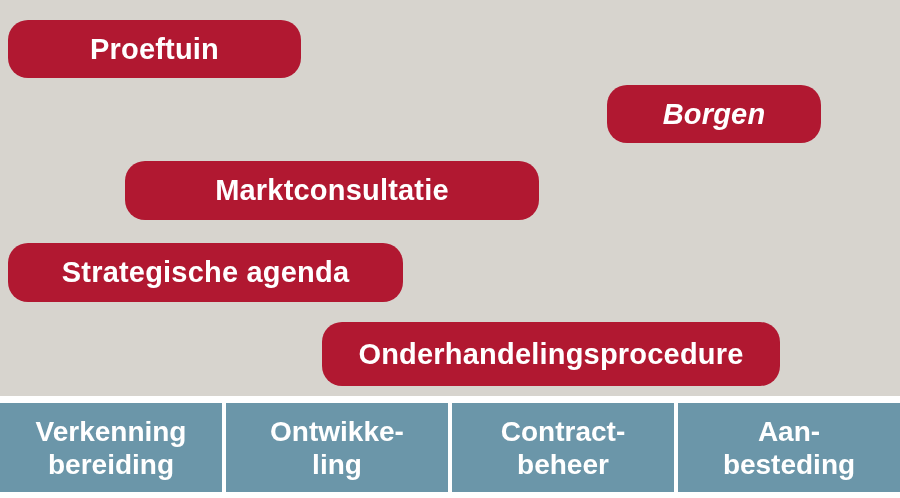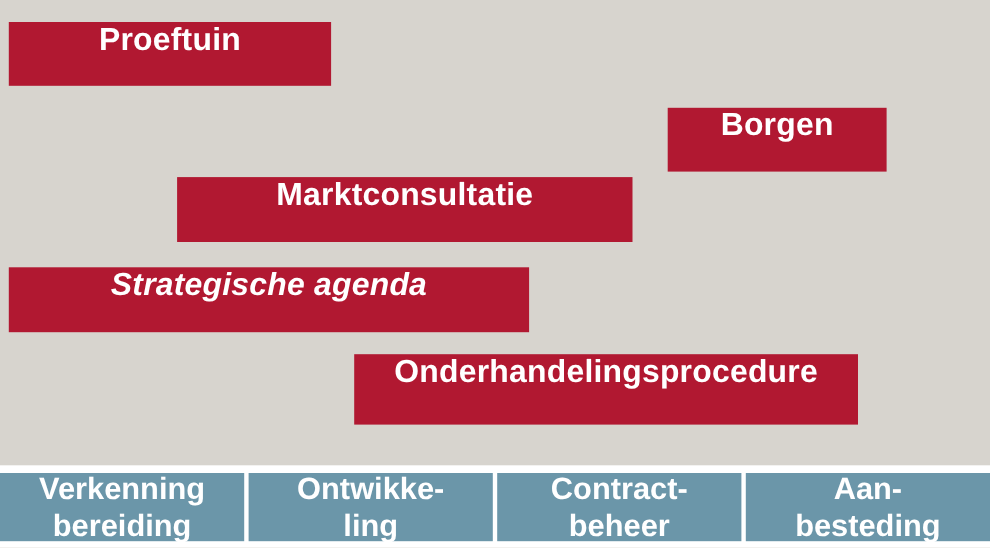--- a/index.html
+++ b/index.html
@@ -21,46 +21,47 @@
     height: 498px;
     background: var(--background);
     overflow: hidden;
   }
   
   .bar {
     position: absolute;
     background: var(--bar);
     color: var(--label);
     display: flex;
-    align-items: flex-start;
+    align-items: center;
     justify-content: center;
     font-weight: bold;
     font-size: 29px;
     letter-spacing: 0.2px;
     white-space: nowrap;
+    border-radius: 20px;
   }
   .bar-proeftuin                { left: 8px;   top: 20px;  width: 293px; height: 58px; }
-  .bar-borgen                   { left: 607px; top: 98px;  width: 199px; height: 58px; }
-  .bar-marktconsultatie         { left: 125px; top: 161px; width: 414px; height: 59px; margin-left: 36px; }
-  .bar-strategische-agenda      { left: 8px;   top: 243px; width: 473px; height: 59px; font-style: italic; }
+  .bar-borgen                   { left: 607px; top: 85px;  width: 214px; height: 58px; font-style: italic; }
+  .bar-marktconsultatie         { left: 125px; top: 161px; width: 414px; height: 59px; }
+  .bar-strategische-agenda      { left: 8px;   top: 243px; width: 395px; height: 59px; }
   .bar-onderhandelingsprocedure { left: 322px; top: 322px; width: 458px; height: 64px; }
 
   
   .band-wrap {
     position: absolute;
     left: 0;
     bottom: 0;
     width: 100%;
     background: var(--gap);
     padding: 7px 0 6px 0;
   }
   .band {
     display: flex;
     gap: 4px;
-    height: 62px;
+    height: 89px;
   }
   .phase {
     flex: 1 1 0;
     background: var(--phase);
     color: var(--label);
     display: flex;
     flex-direction: column;
     align-items: center;
     justify-content: center;
     text-align: center;

